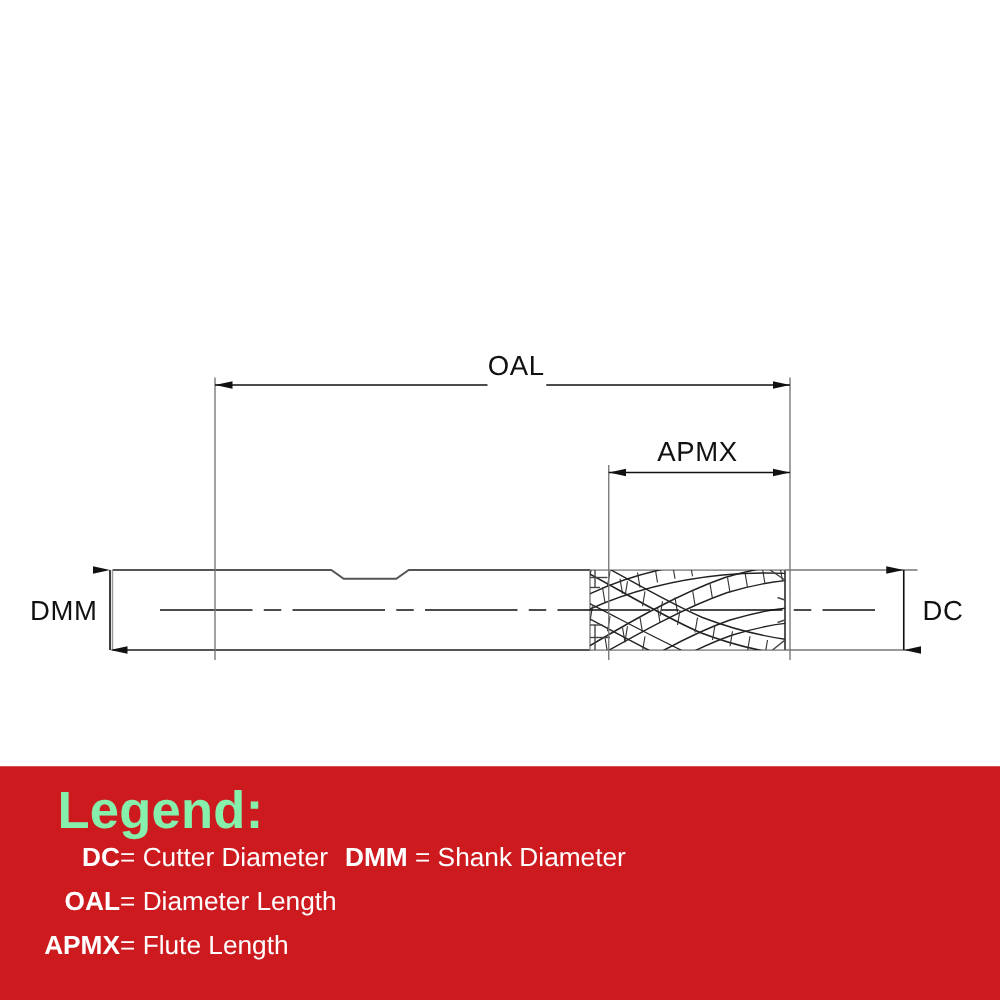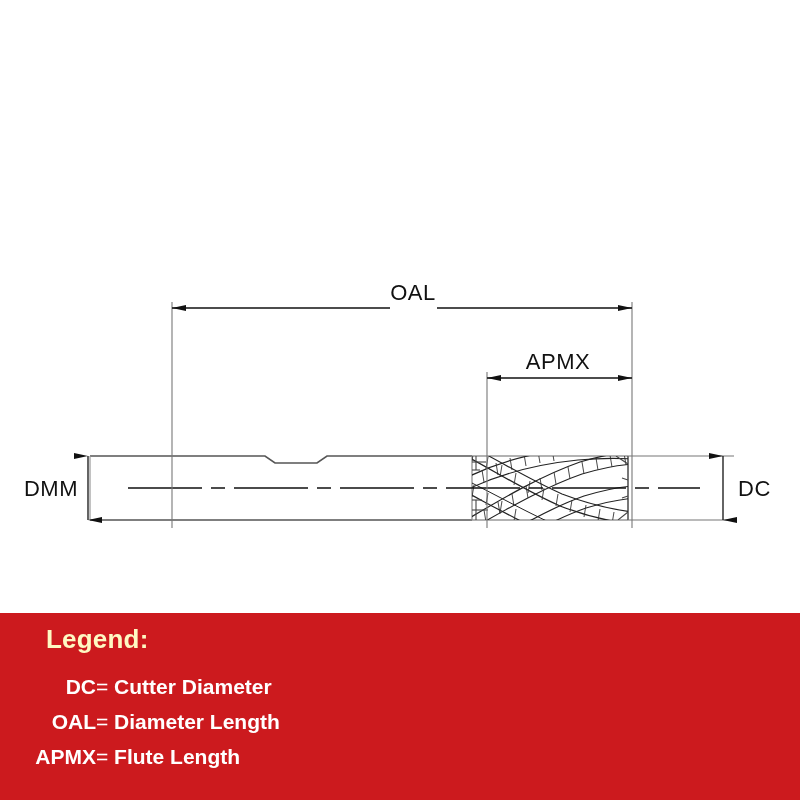--- a/index.html
+++ b/index.html
@@ -45,23 +45,23 @@
     top: 613px;
     width: 800px;
     height: 187px;
     background: #cc1a1e;
     box-sizing: border-box;
   }
   #legend-title {
     position: absolute;
     left: 46px;
     top: 12px;
-    font-size: 26px;
+    font-size: 42px;
     font-weight: bold;
-    color: #fef9c3;
+    color: #86efac;
     letter-spacing: 0.2px;
     line-height: 1.1;
     white-space: nowrap;
   }
   #legend-rows {
     position: absolute;
     left: 0;
     top: 62px;
     width: 800px;
   }
@@ -77,21 +77,21 @@
     top: 0;
     white-space: nowrap;
   }
   .legend-entry .abbr {
     font-weight: bold;
   }
   .legend-entry .eq {
     font-weight: normal;
   }
   .legend-entry .defn {
-    font-weight: bold;
+    font-weight: normal;
   }
   
   .col-a {
     right: 704px;           
     text-align: right;
   }
   .col-a .rest {
     position: absolute;
     left: 100%;
     top: 0;
@@ -268,20 +268,23 @@
 <div id="legend-banner">
 
   <div id="legend-title">Legend:</div>
 
   <div id="legend-rows">
 
     <div class="legend-row">
       <div class="legend-entry col-a">
         <span class="abbr">DC</span><span class="rest"><span class="eq"> = </span><span class="defn">Cutter Diameter</span></span>
       </div>
+      <div class="legend-entry col-b">
+        <span class="abbr">DMM</span><span class="eq"> = </span><span class="defn">Shank Diameter</span>
+      </div>
     </div>
 
     <div class="legend-row">
       <div class="legend-entry col-a">
         <span class="abbr">OAL</span><span class="rest"><span class="eq"> = </span><span class="defn">Diameter Length</span></span>
       </div>
     </div>
 
     <div class="legend-row">
       <div class="legend-entry col-a">

